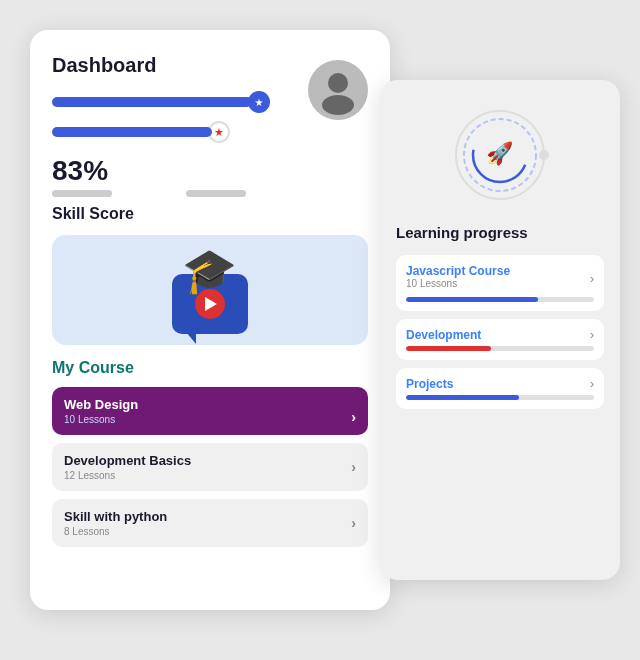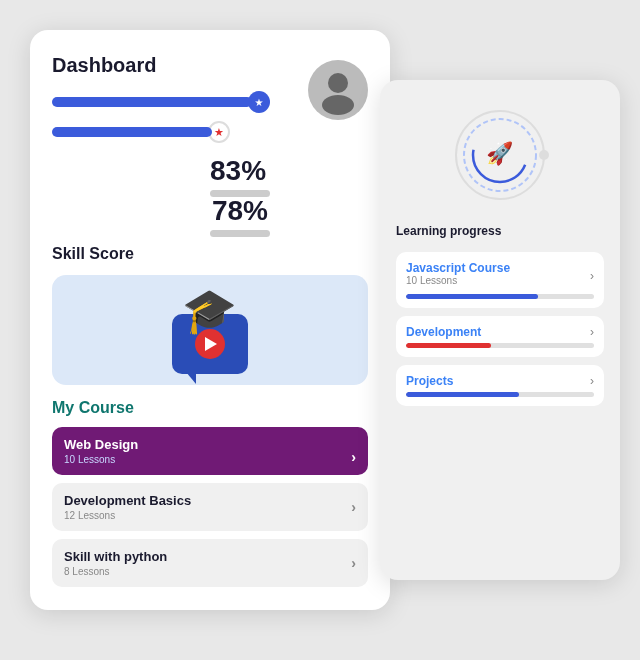--- a/index.html
+++ b/index.html
@@ -109,21 +109,20 @@
       color: #e03131;
       font-size: 11px;
     }
 
     
     .stats-row {
       display: flex;
       align-items: flex-end;
       margin-bottom: 8px;
       gap: 0;
-      flex-direction: column;
     }
 
     .stat-left {
       flex: 1;
     }
 
     .stat-right {
       flex: 1;
       text-align: center;
     }
@@ -289,21 +288,21 @@
     .chevron {
       font-size: 14px;
       font-weight: 700;
     }
 
     .course-item.active .chevron { color: #fff; }
     .course-item.inactive .chevron { color: #888; }
 
     
     .progress-card-title {
-      font-size: 12px;
+      font-size: 15px;
       font-weight: 700;
       color: #1a1a2e;
       margin-bottom: 14px;
     }
 
     
     .circular-progress-area {
       display: flex;
       align-items: center;
       justify-content: center;
@@ -390,21 +389,20 @@
             </div>
           </div>
         </div>
 
         <div class="stats-row">
           <div class="stat-left">
             <div class="stat-percent">83%</div>
             <div class="stat-label-bar"></div>
           </div>
           <div class="stat-right">
-            <div class="stat-percent">78%</div>
             <div class="stat-label-bar" style="margin:5px auto 0;"></div>
           </div>
         </div>
 
         <div class="skill-score-label">Skill Score</div>
       </div>
 
       <div class="avatar-area">
         <div class="avatar-circle">
           <svg class="avatar-svg" viewBox="0 0 50 50" xmlns="http://www.w3.org/2000/svg">

